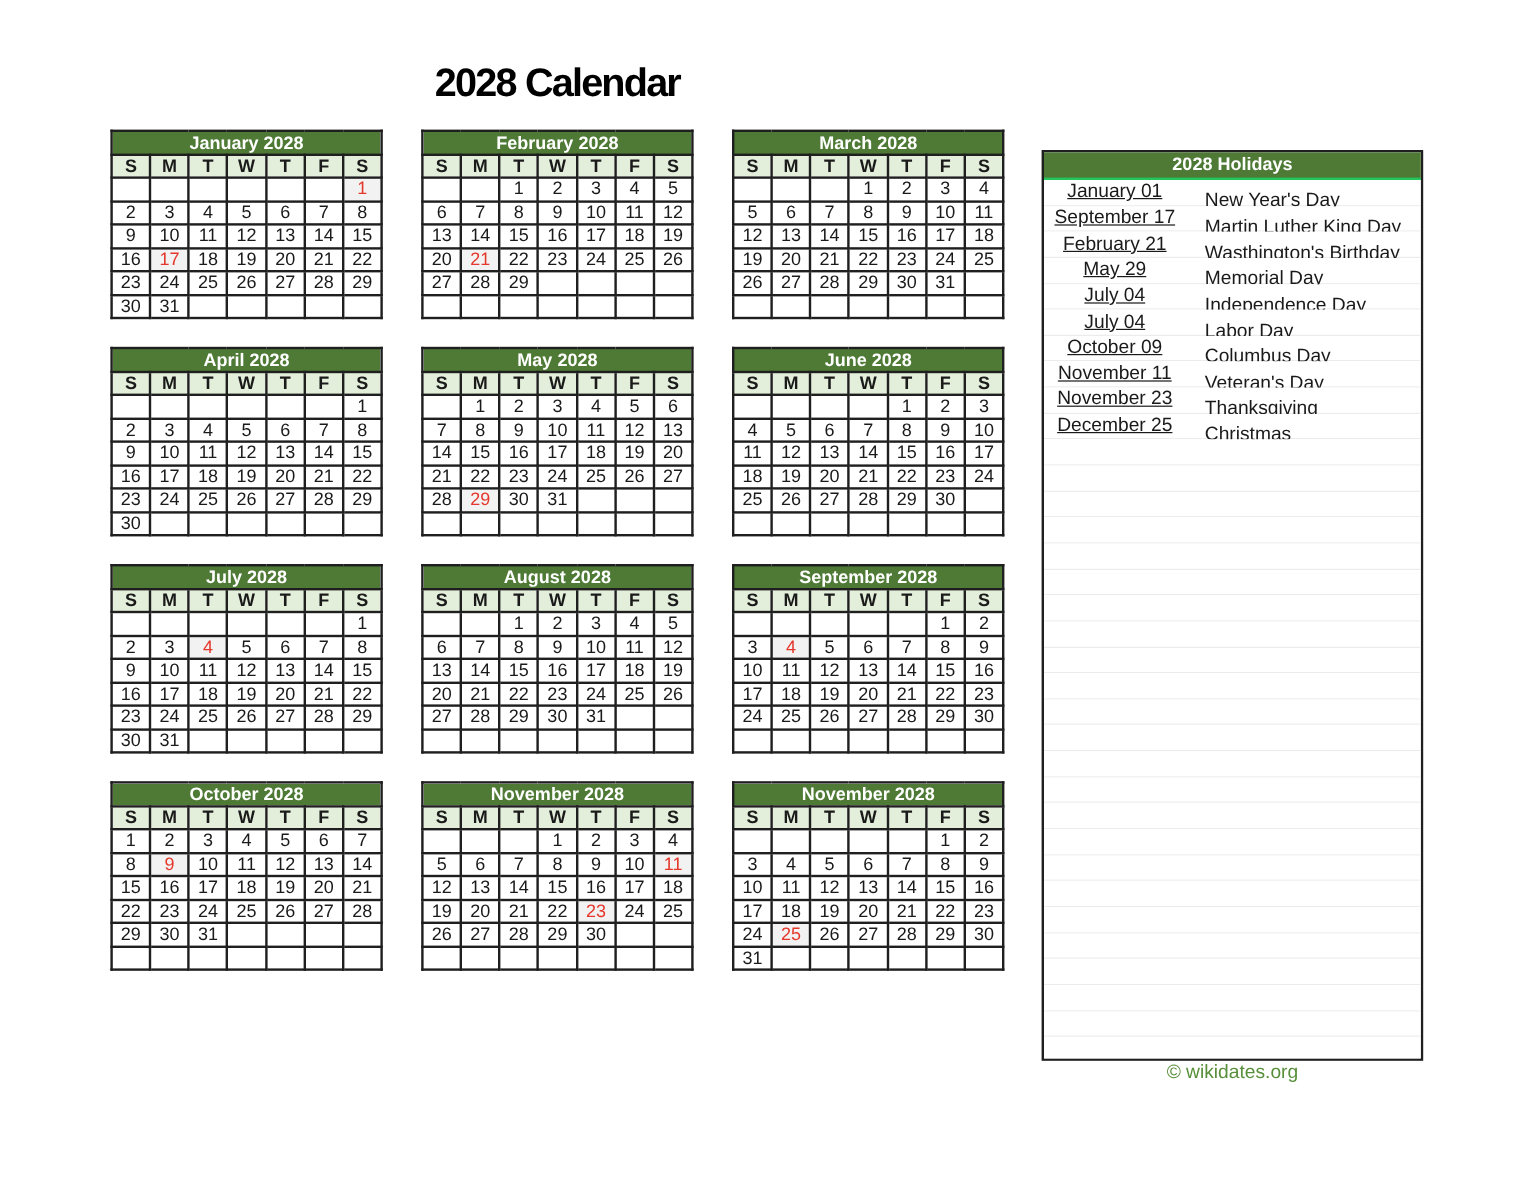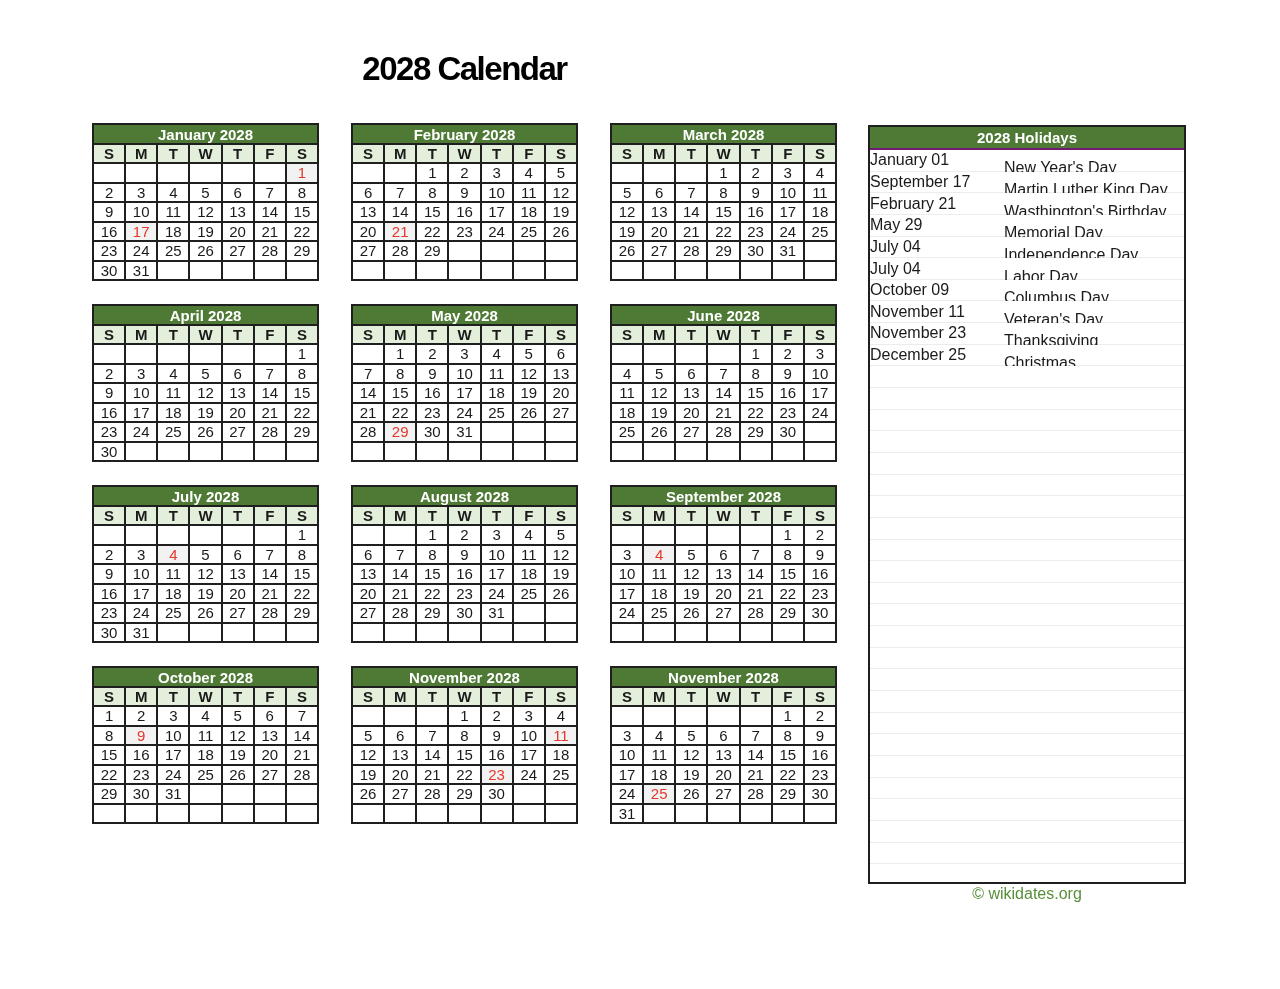--- a/index.html
+++ b/index.html
@@ -12,21 +12,21 @@
   }
   .page { position: relative; width: 1280px; height: 989px; background: #fff; overflow: hidden; }
 
   .title {
     position: absolute; left: 92px; top: 50px; width: 745px;
     text-align: center; font-size: 33px; font-weight: bold;
     letter-spacing: -1.5px; color: #000;
   }
 
   .months-grid {
-    position: absolute; left: 92px; top: 123px; width: 706px;
+    position: absolute; left: 92px; top: 108px; width: 706px;
     display: grid; grid-template-columns: repeat(3, 227px);
     column-gap: 32px; row-gap: 23px;
   }
 
   table.month { border-collapse: collapse; width: 227px; table-layout: fixed; }
   table.month th, table.month td {
     border: 2px solid #1f1f1f; padding: 0; text-align: center; overflow: hidden;
   }
   tr.month-title-row th {
     background: #4e7a35; color: #ffffff; font-size: 15px; font-weight: bold; height: 20px;
@@ -38,30 +38,30 @@
   td.day.holiday { background: #f2f2f2; color: #e5372b; }
 
   .holidays {
     position: absolute; left: 868px; top: 125px; width: 318px; height: 759px;
     border: 2px solid #1f1f1f; background: #fff;
     display: flex; flex-direction: column;
   }
   .holidays-header {
     flex: 0 0 auto; height: 23px; line-height: 22px;
     background: #4e7a35; color: #fff; font-weight: bold; font-size: 15px;
-    text-align: center; border-bottom: 2px solid #701a75;
+    text-align: center; border-bottom: 2px solid #22c55e;
   }
   .holidays-body { flex: 1 1 auto; display: flex; flex-direction: column; overflow: hidden; }
   .holiday-row {
     flex: 0 0 auto; height: 21.65px;
     display: flex; align-items: center;
     border-bottom: 1px solid #ececec;
     font-size: 16px; color: #1a1a1a; background: #fff;
   }
-  .holiday-date { width: 118px; text-align: left; white-space: nowrap; }
+  .holiday-date { width: 118px; text-align: center; white-space: nowrap; text-decoration: underline; }
   .holiday-name { padding-left: 16px; text-align: left; white-space: nowrap; margin-top: 16px; }
 
   .footer {
     position: absolute; left: 868px; top: 885px; width: 318px;
     text-align: center; font-size: 16px; color: #588f3a;
   }
 </style>
 </head>
 <body>
 

